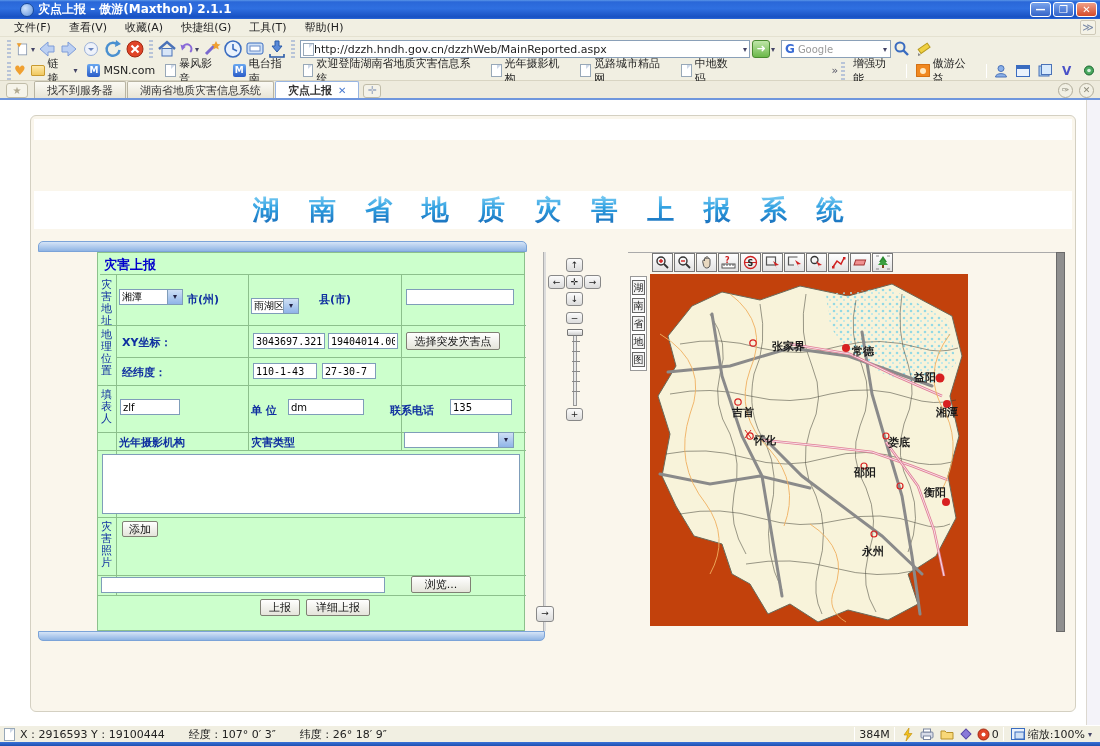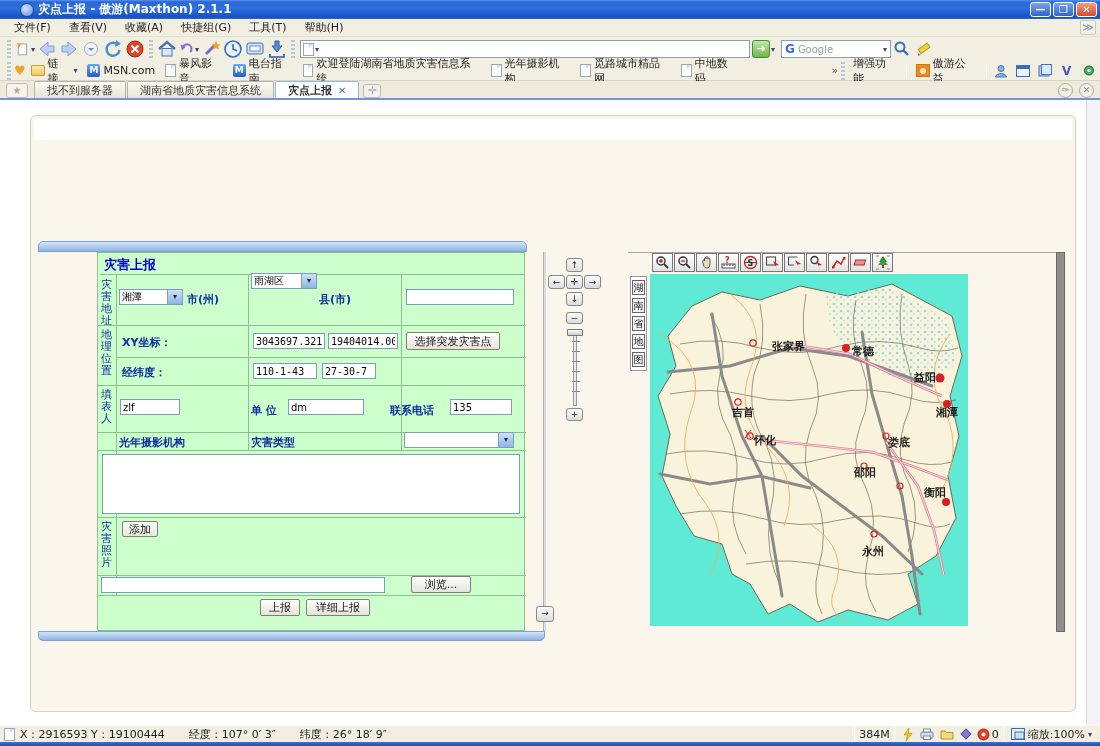--- a/index.html
+++ b/index.html
@@ -186,20 +186,21 @@
   </span>
   <span class="tbtn">
     <svg width="20" height="20" viewBox="0 0 20 20">
         <polygon points="10,13 5,7 8,7 8,2 12,2 12,7 15,7" fill="#5a8ad8" stroke="#2a5aa8"></polygon>
         <path d="M3 15 L3 18 L17 18 L17 15" fill="none" stroke="#2a5aa8" stroke-width="1.6"></path>
       </svg>
   </span>
   <span class="grip"></span>
   <span class="addrwrap">
     <span class="pageicon"></span>
+    <input class="url" value="http://dzzh.hndh.gov.cn/dzzhWeb/MainReported.aspx" style="">
     <span class="caret">▾</span>
   </span>
   <span class="gobtn">➜</span>
   <span class="caret">▾</span>
   <span class="searchwrap">
     <span class="glogo">G</span>
     <span class="searchtext">Google</span>
     <span class="caret">▾</span>
   </span>
   <span class="tbtn">
@@ -313,20 +314,23 @@
 </div>
 <div class="tabtools">
   <span class="roundbtn">✑</span>
   <span class="roundbtn">✕</span>
 </div>
 <div class="abs tabline"></div>
 
 <div class="abs content">
   <div class="panel"></div>
   <div class="whitestrip" style="left:34px; top:19px; width:1038px; height:21px;"></div>
+  <div class="whitestrip" style="left:34px; top:91px; width:1038px; height:38px; display:flex; align-items:center; justify-content:center;">
+    <span class="bigtitle">湖 南 省 地 质 灾 害 上 报 系 统</span>
+  </div>
 
   <div class="bluebar" style="left:38px; top:141px; width:489px; height:11px; border-radius:5px 5px 0 0;"></div>
   <div class="bluebar" style="left:38px; top:531px; width:507px; height:10px; border-radius:0 0 5px 5px;"></div>
   <div class="abs" style="left:543px; top:152px; width:3px; height:379px; background:#dcdcdc; border-left:1px solid #b0b0b0;"></div>
 
   <div class="greenform">
     <div class="flabel" style="position:absolute; left:6px; top:3px; font-size:13px; color:#0000cc;">灾害上报</div>
     <div class="gline" style="left:2px; top:21px; width:424px; height:1px;"></div>
 
     <div class="gline" style="left:18px; top:22px; width:1px; height:320px;"></div>
@@ -348,21 +352,21 @@
     <div class="vlabel" style="left:1px; top:26px;">灾害地址</div>
     <div class="vlabel" style="left:1px; top:76px;">地理位置</div>
     <div class="vlabel" style="left:1px; top:136px;">填表人</div>
     <div class="vlabel" style="left:1px; top:268px;">灾害照片</div>
 
     <div class="xpselect" style="left:21px; top:36px; width:64px;">
       <span class="val">湘潭</span>
       <span class="drop">▾</span>
     </div>
     <span class="flabel abs" style="left:89px; top:39px;">市(州)</span>
-    <div class="xpselect" style="left:153px; top:20px; width:66px;">
+    <div class="xpselect" style="left:153px; top:45px; width:48px;">
       <span class="val">雨湖区</span>
       <span class="drop">▾</span>
     </div>
     <span class="flabel abs" style="left:221px; top:39px;">县(市)</span>
     <input class="xpinput" style="left: 308px; top: 36px; width: 108px;">
 
     <span class="flabel abs" style="left:24px; top:82px;">XY坐标：</span>
     <input class="xpinput" style="left: 155px; top: 80px; width: 72px; font-family: &quot;DejaVu Sans Mono&quot;, monospace;" value="3043697.3217">
     <input class="xpinput" style="left: 230px; top: 80px; width: 70px; font-family: &quot;DejaVu Sans Mono&quot;, monospace;" value="19404014.00">
     <button class="xpbtn" style="left:308px; top:79px; width:94px; height:18px;">选择突发灾害点</button>
@@ -488,21 +492,21 @@
     </div>
 
   <div class="mapstrip">
     <div class="ch">湖</div>
     <div class="ch">南</div>
     <div class="ch">省</div>
     <div class="ch">地</div>
     <div class="ch">图</div>
   </div>
 
-  <div class="abs" style="left:650px; top:174px; width:318px; height:352px; background:#5eead4;">
+  <div class="abs" style="left:650px; top:174px; width:318px; height:352px; background:#c2410c;">
     <svg width="318" height="352" viewBox="0 0 318 352">
       <defs>
         <pattern id="cyandots" width="7" height="7" patternUnits="userSpaceOnUse">
           <circle cx="2" cy="2" r="1.3" fill="#8fd8e4"></circle>
             <circle cx="5" cy="5" r="1" fill="#aee4ec"></circle>
         </pattern>
       </defs>
 
       <path d="M 42 32 L 72 18 L 110 26 L 150 12 L 198 22 L 242 10 L 272 26 L 302 42 L 312 82 L 300 122 L 309 162 L 298 202 L 306 244 L 286 282 L 258 300 L 268 330 L 238 346 L 198 336 L 168 348 L 140 330 L 118 340 L 100 310 L 82 300 L 72 270 L 44 262 L 26 232 L 12 202 L 20 160 L 8 122 L 26 92 L 18 62 Z" fill="#f8f3da" stroke="#6a6a5a" stroke-width="1"></path>
 

